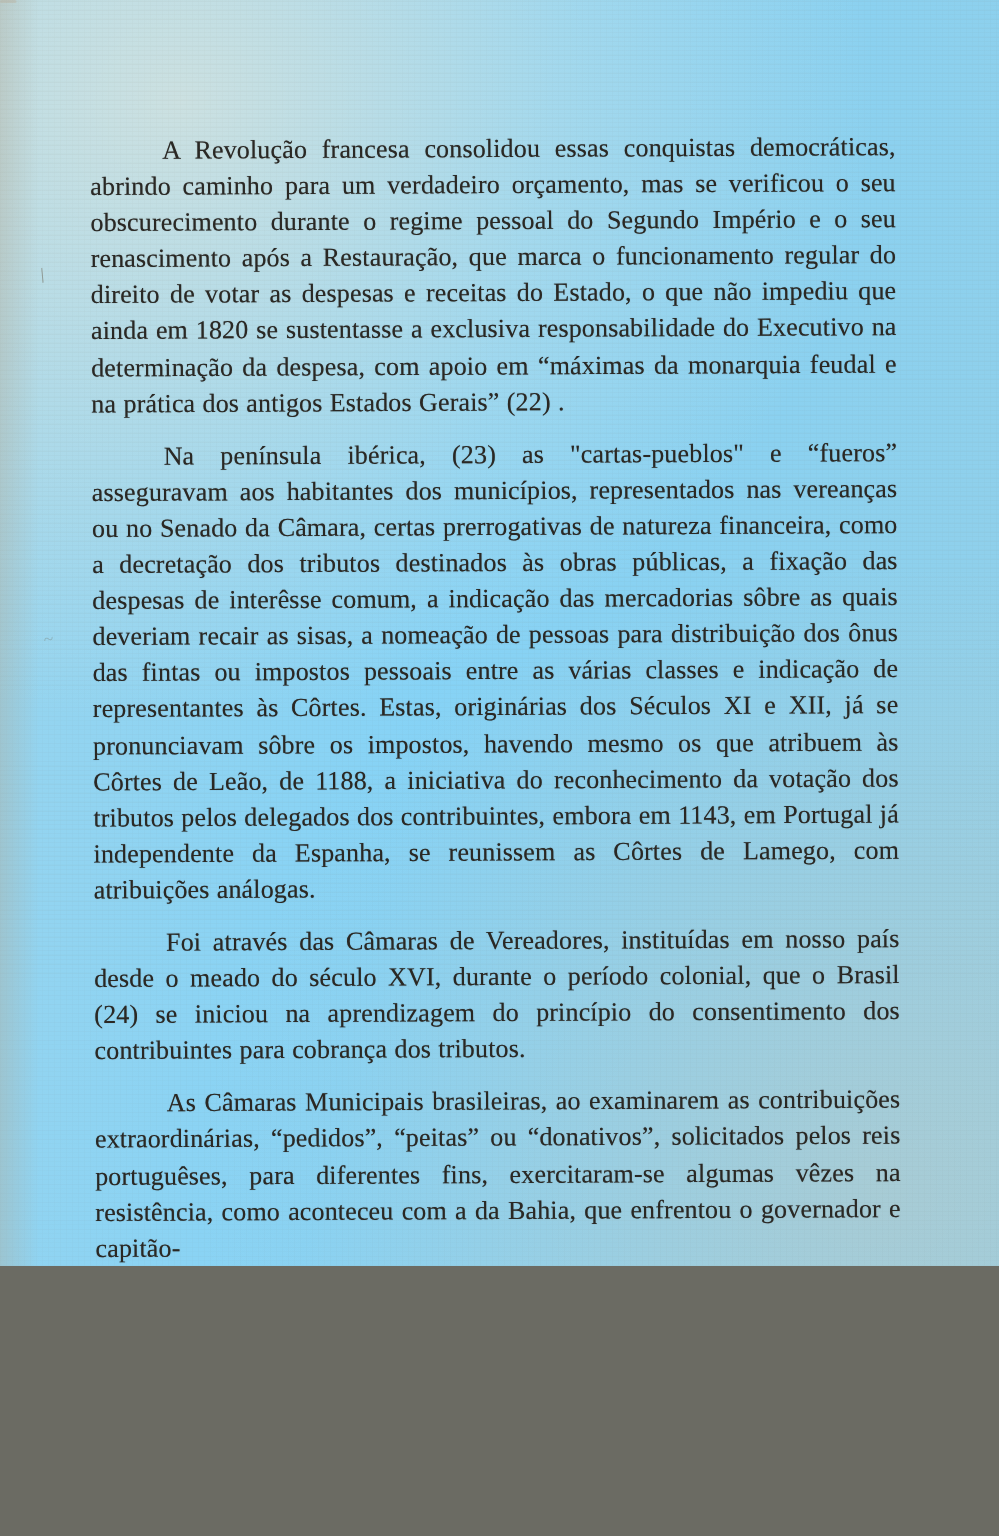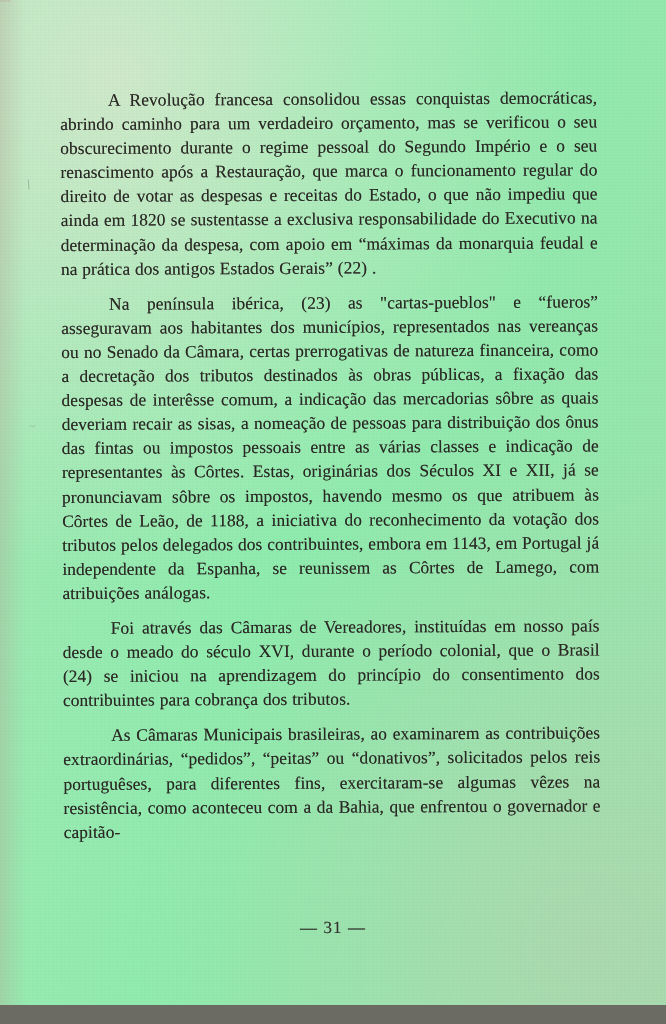--- a/index.html
+++ b/index.html
@@ -6,23 +6,23 @@
   html, body {
     margin: 0;
     padding: 0;
     background: #6b6b63;
   }
 
   
   .page {
     position: relative;
     width: 666px;
-    height: 1005px;
+    height: 844px;
     overflow: hidden;
-    background: #86efac;
+    background: #7dd3fc;
     font-family: "Liberation Serif", "DejaVu Serif", serif;
     color: #2a2824;
     -webkit-font-smoothing: antialiased;
   }
 
   
   .paper-tint {
     position: absolute;
     inset: 0;
     pointer-events: none;

